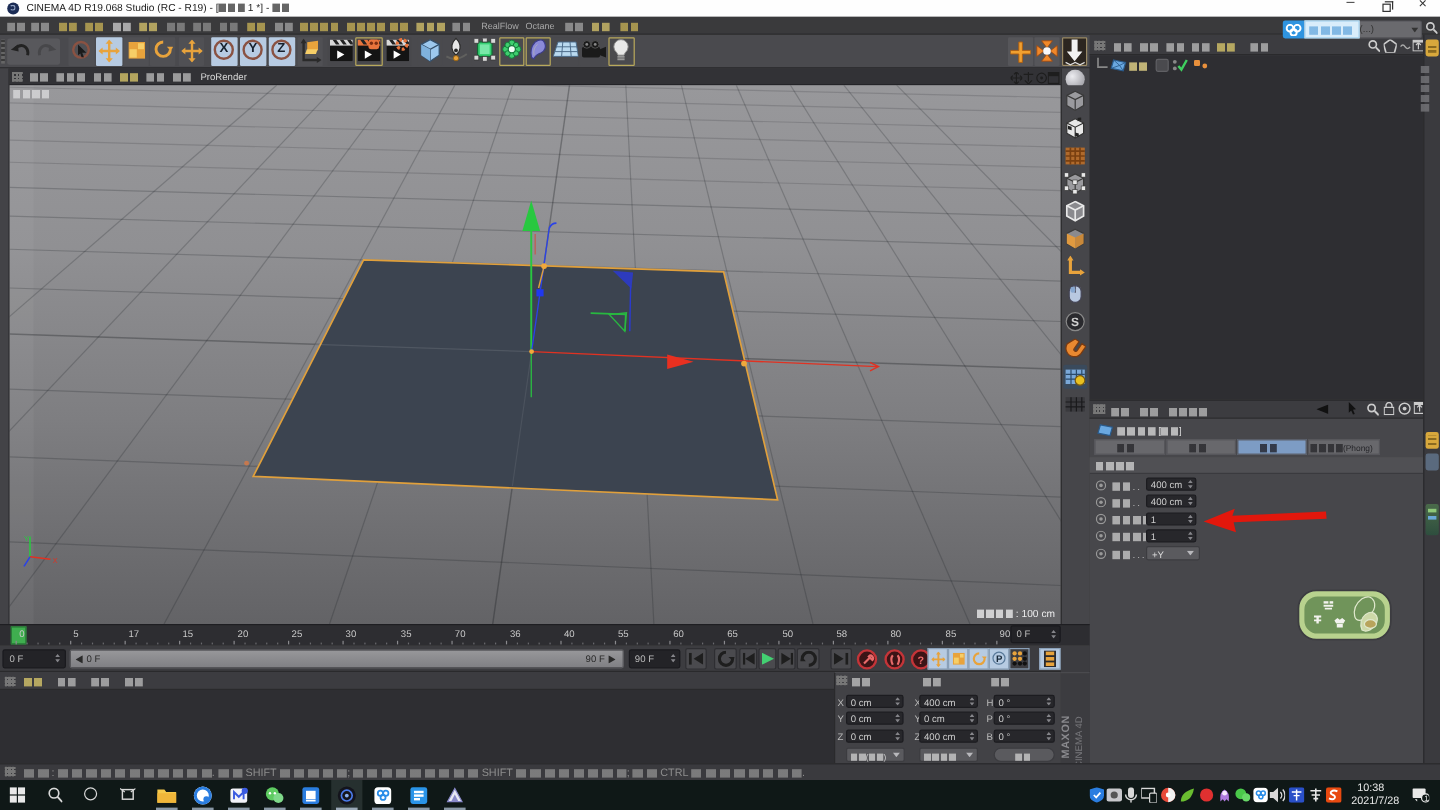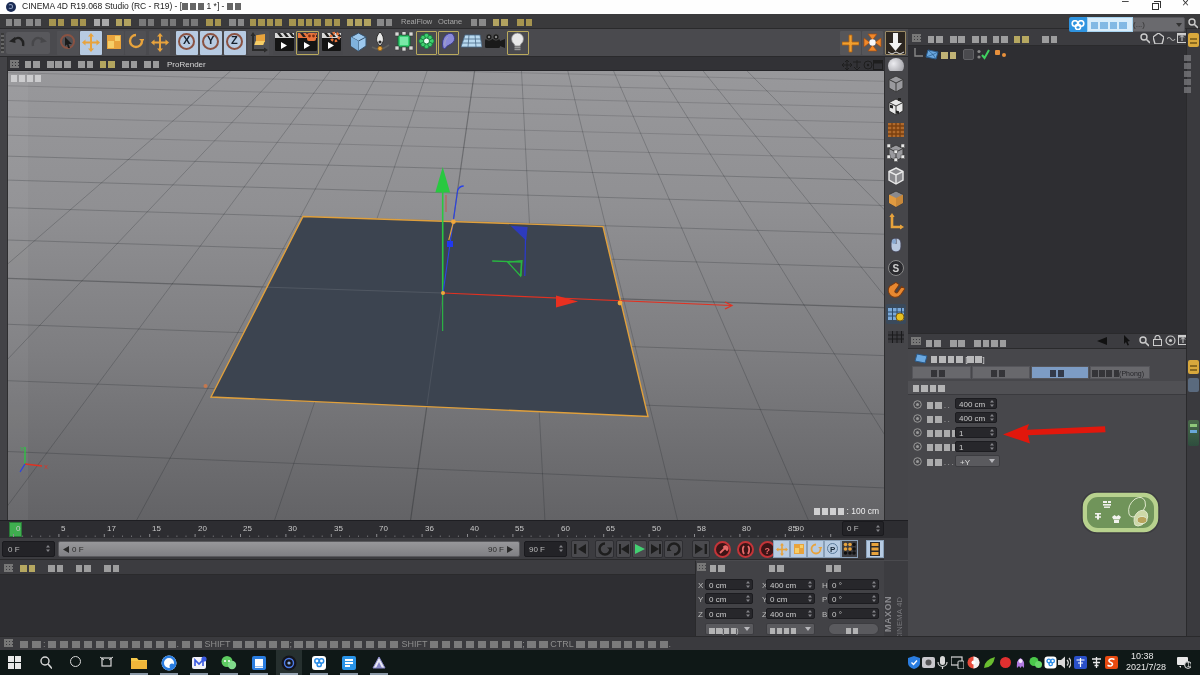--- a/index.html
+++ b/index.html
@@ -674,21 +674,21 @@
 <div class="tx" style="left:379px;top:524px;font-size:8px;color:#c8c8c8;">70</div>
 <div class="tx" style="left:425px;top:524px;font-size:8px;color:#c8c8c8;">36</div>
 <div class="tx" style="left:470px;top:524px;font-size:8px;color:#c8c8c8;">40</div>
 <div class="tx" style="left:515px;top:524px;font-size:8px;color:#c8c8c8;">55</div>
 <div class="tx" style="left:561px;top:524px;font-size:8px;color:#c8c8c8;">60</div>
 <div class="tx" style="left:606px;top:524px;font-size:8px;color:#c8c8c8;">65</div>
 <div class="tx" style="left:652px;top:524px;font-size:8px;color:#c8c8c8;">50</div>
 <div class="tx" style="left:697px;top:524px;font-size:8px;color:#c8c8c8;">58</div>
 <div class="tx" style="left:742px;top:524px;font-size:8px;color:#c8c8c8;">80</div>
 <div class="tx" style="left:788px;top:524px;font-size:8px;color:#c8c8c8;">85</div>
-<div class="tx" style="left:795px;top:524px;font-size:8px;color:#c8c8c8;">90</div>
+<div class="tx" style="left:833px;top:524px;font-size:8px;color:#c8c8c8;">90</div>
 <div style="position:absolute;left:842px;top:521px;width:42px;height:15px;background:#232327;border:1px solid #1a1a1e;border-radius:2px;"></div>
 <div class="tx" style="left:847px;top:524px;font-size:8px;color:#bbb;">0 F</div>
 <svg class="ab" style="left:876px;top:525px;" width="4" height="7" viewBox="0 0 4 7">
     <path d="M2 0 L4 2.6 H0Z M2 7 L4 4.4 H0Z" fill="#85858a"></path>
   </svg>
 <div style="position:absolute;left:0;top:538px;width:908px;height:22px;background:#3c3c40;border-bottom:1px solid #2a2a2c;"></div>
 <div style="position:absolute;left:2px;top:541px;width:53px;height:16px;background:#232327;border:1px solid #1a1a1e;border-radius:2px;"></div>
 <div class="tx" style="left:8px;top:545px;font-size:8px;color:#bbb;">0 F</div>
 <svg class="ab" style="left:46px;top:545px;" width="4" height="7" viewBox="0 0 4 7">
     <path d="M2 0 L4 2.6 H0Z M2 7 L4 4.4 H0Z" fill="#85858a"></path>

